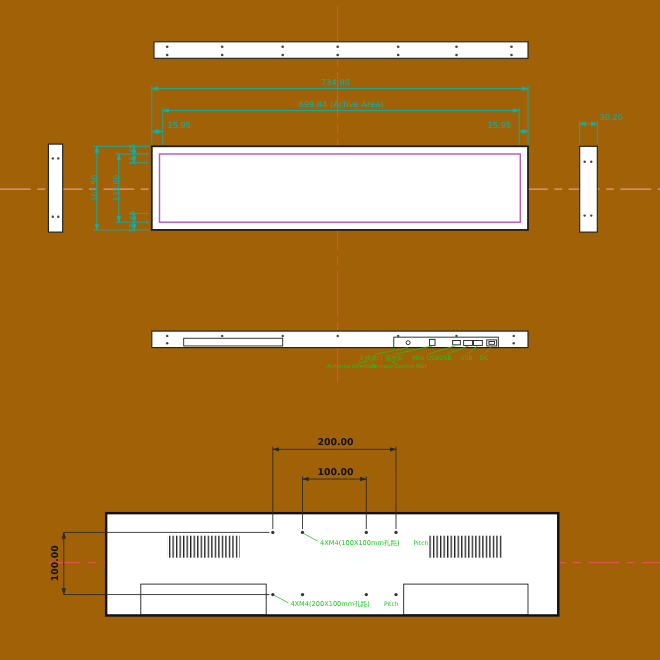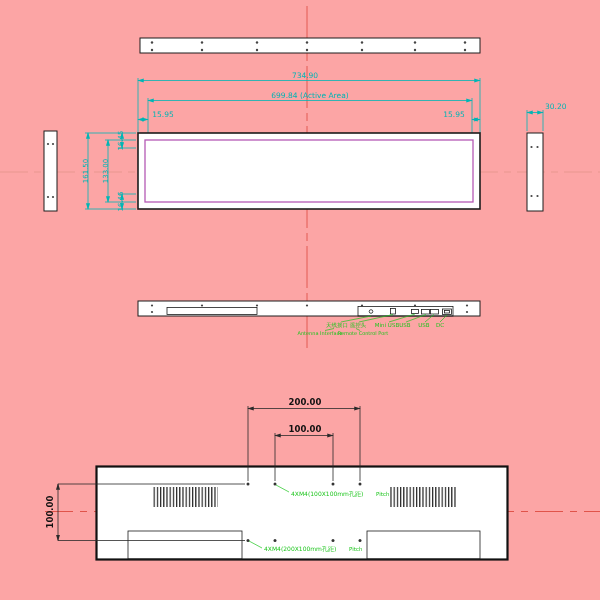--- a/index.html
+++ b/index.html
@@ -1,17 +1,17 @@
 <!DOCTYPE html>
 <html><head>
 <meta charset="utf-8">
 <style>
   html,body{margin:0;padding:0;background:#ffffff;}
   body{width:600px;height:600px;font-family:"DejaVu Sans", sans-serif;}
-  .stage{position:relative;width:600px;height:600px;background:#fca5a5;overflow:hidden;}
+  .stage{position:relative;width:600px;height:600px;background:#a16207;overflow:hidden;}
   svg text{font-family:"DejaVu Sans", sans-serif;}
   .dimtxt{fill:#00b5b5;font-size:7.5px;}
   .dimtxt-sm{fill:#00b5b5;font-size:7px;}
   .blktxt{fill:#111;font-size:8.5px;font-weight:600;}
   .grntxt{fill:#1dc51d;font-size:5.5px;}
   .grntxt2{fill:#1dc51d;font-size:5px;}
   .grncall{fill:#1dc51d;font-size:6px;}
   .cy{stroke:#00b5b5;stroke-width:0.8;fill:none;}
   .bk{stroke:#2a2a2a;stroke-width:0.8;fill:none;}
   .outline{stroke:#1c1c1c;fill:#ffffff;}

